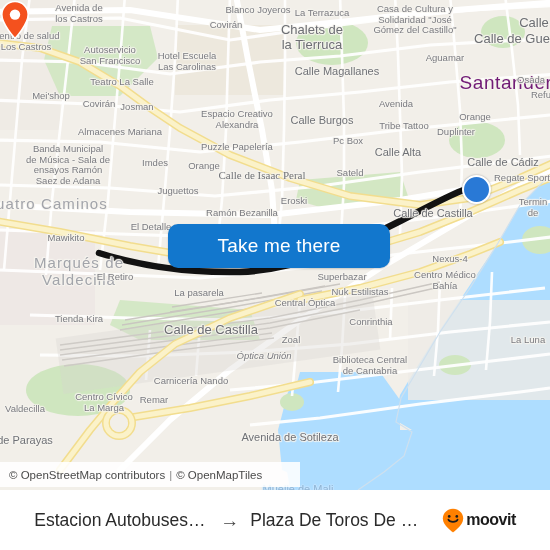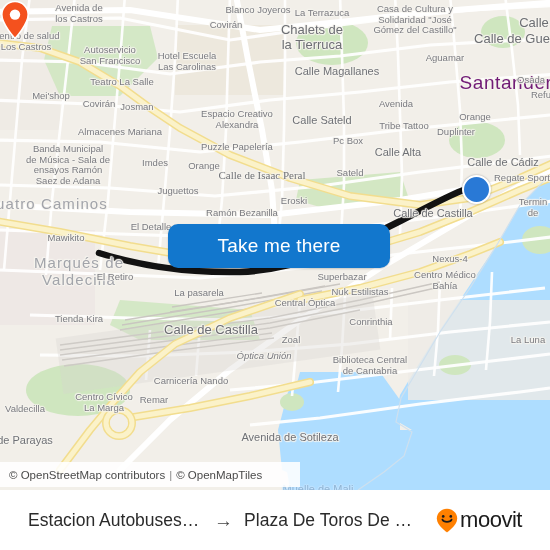--- a/index.html
+++ b/index.html
@@ -26,21 +26,21 @@
     text-shadow:
       1px 0 1px #f6f4ef, -1px 0 1px #f6f4ef,
       0 1px 1px #f6f4ef, 0 -1px 1px #f6f4ef,
       1px 1px 1px #f6f4ef, -1px -1px 1px #f6f4ef;
   }
   .poi{font-size:9.5px;color:#7a7b80;}
   .street{font-size:11px;color:#6f7176;}
   .street-big{font-size:13px;color:#6c6e73;}
   .city{font-size:19px;color:#701a75;letter-spacing:.6px;margin-left:42px;}
   .district{font-size:15px;color:#a2a4aa;letter-spacing:1.1px;}
-  .water-lbl{color:#8fb4d4;text-shadow:1px 0 1px #c6e5ff,-1px 0 1px #c6e5ff,0 1px 1px #c6e5ff,0 -1px 1px #c6e5ff;margin-left:20px;}
+  .water-lbl{color:#8fb4d4;text-shadow:1px 0 1px #c6e5ff,-1px 0 1px #c6e5ff,0 1px 1px #c6e5ff,0 -1px 1px #c6e5ff;}
 
   
   #pin{position:absolute;left:84px;top:216px;width:30px;height:40px;}
   #bluedot{
     position:absolute;left:462px;top:175px;width:25px;height:25px;
     border-radius:50%;background:#2979d6;border:2.5px solid #ffffff;
     box-shadow:0 0 2px rgba(0,0,0,.35);
   }
 
   
@@ -67,21 +67,21 @@
     position:absolute;left:0;top:490px;width:550px;height:60px;
     background:#ffffff;display:flex;align-items:center;justify-content:center;
     gap:11px;box-sizing:border-box;padding:0 12px;
   }
   .fstop{
     font-size:17.5px;color:#2b2b2b;
     max-width:175px;overflow:hidden;text-overflow:ellipsis;white-space:nowrap;
   }
   #arrow{font-size:19px;color:#444;line-height:1;}
   #brand{display:flex;align-items:center;gap:2px;margin-left:6px;}
-  #brand-text{font-size:22px;font-weight:normal;color:#1b1b1b;letter-spacing:-.5px;}
+  #brand-text{font-size:16px;font-weight:bold;color:#1b1b1b;letter-spacing:-.5px;}
 </style>
 </head>
 <body>
 
 <div id="root">
 
   <div id="map">
     <svg width="550" height="490" viewBox="0 0 550 490">
       <defs>
         <clipPath id="mapclip">
@@ -212,21 +212,21 @@
         <div class="mlabel poi" style="left: 415px; top: 20px;">Casa de Cultura y<br>Solidaridad "José<br>Gómez del Castillo"</div>
         <div class="mlabel street-big" style="left: 512px; top: 39px;">Calle de Gue</div>
         <div class="mlabel street-big" style="left: 534px; top: 23px;">Calle</div>
         <div class="mlabel poi" style="left: 445px; top: 58px;">Aguamar</div>
         <div class="mlabel city" style="left: 464px; top: 83px;">Santander</div>
         <div class="mlabel poi" style="left: 531px; top: 80px;">Osada</div>
         <div class="mlabel poi" style="left: 541px; top: 95px;">Refu</div>
         <div class="mlabel street" style="left: 337px; top: 71px;">Calle Magallanes</div>
         <div class="mlabel poi" style="left: 396px; top: 104px;">Avenida</div>
         <div class="mlabel poi" style="left: 475px; top: 117px;">Orange</div>
-        <div class="mlabel street" style="left: 322px; top: 120px;">Calle Sateld</div>
+        <div class="mlabel street" style="left: 322px; top: 120px;">Calle Burgos</div>
         <div class="mlabel poi" style="left: 237px; top: 120px;">Espacio Creativo<br>Alexandra</div>
         <div class="mlabel poi" style="left: 120px; top: 132px;">Almacenes Mariana</div>
         <div class="mlabel poi" style="left: 237px; top: 147px;">Puzzle Papelería</div>
         <div class="mlabel poi" style="left: 348px; top: 141px;">Pc Box</div>
         <div class="mlabel poi" style="left: 404px; top: 126px;">Tribe Tattoo</div>
         <div class="mlabel poi" style="left: 456px; top: 132px;">Duplinter</div>
         <div class="mlabel street" style="left: 398px; top: 152px;">Calle Alta</div>
         <div class="mlabel street" style="left: 503px; top: 162px;">Calle de Cádiz</div>
         <div class="mlabel poi" style="left: 68px; top: 165px;">Banda Municipal<br>de Música - Sala de<br>ensayos Ramón<br>Saez de Adana</div>
         <div class="mlabel poi" style="left: 155px; top: 163px;">Imdes</div>

